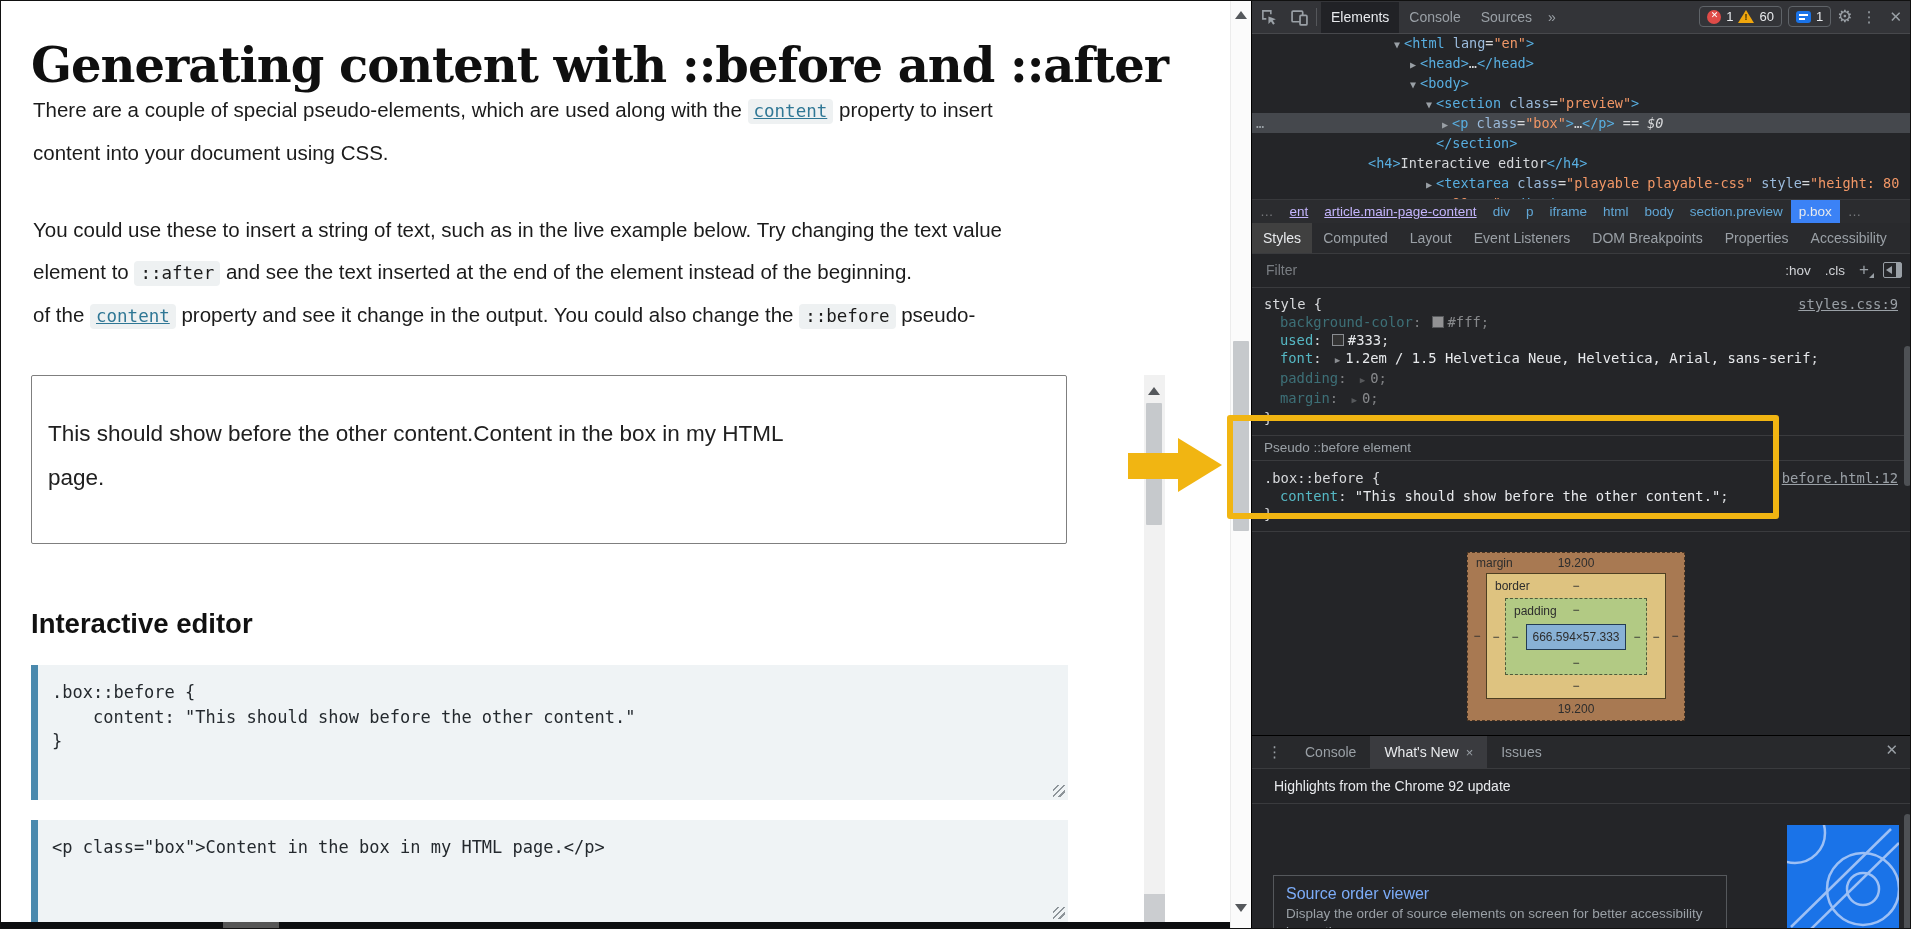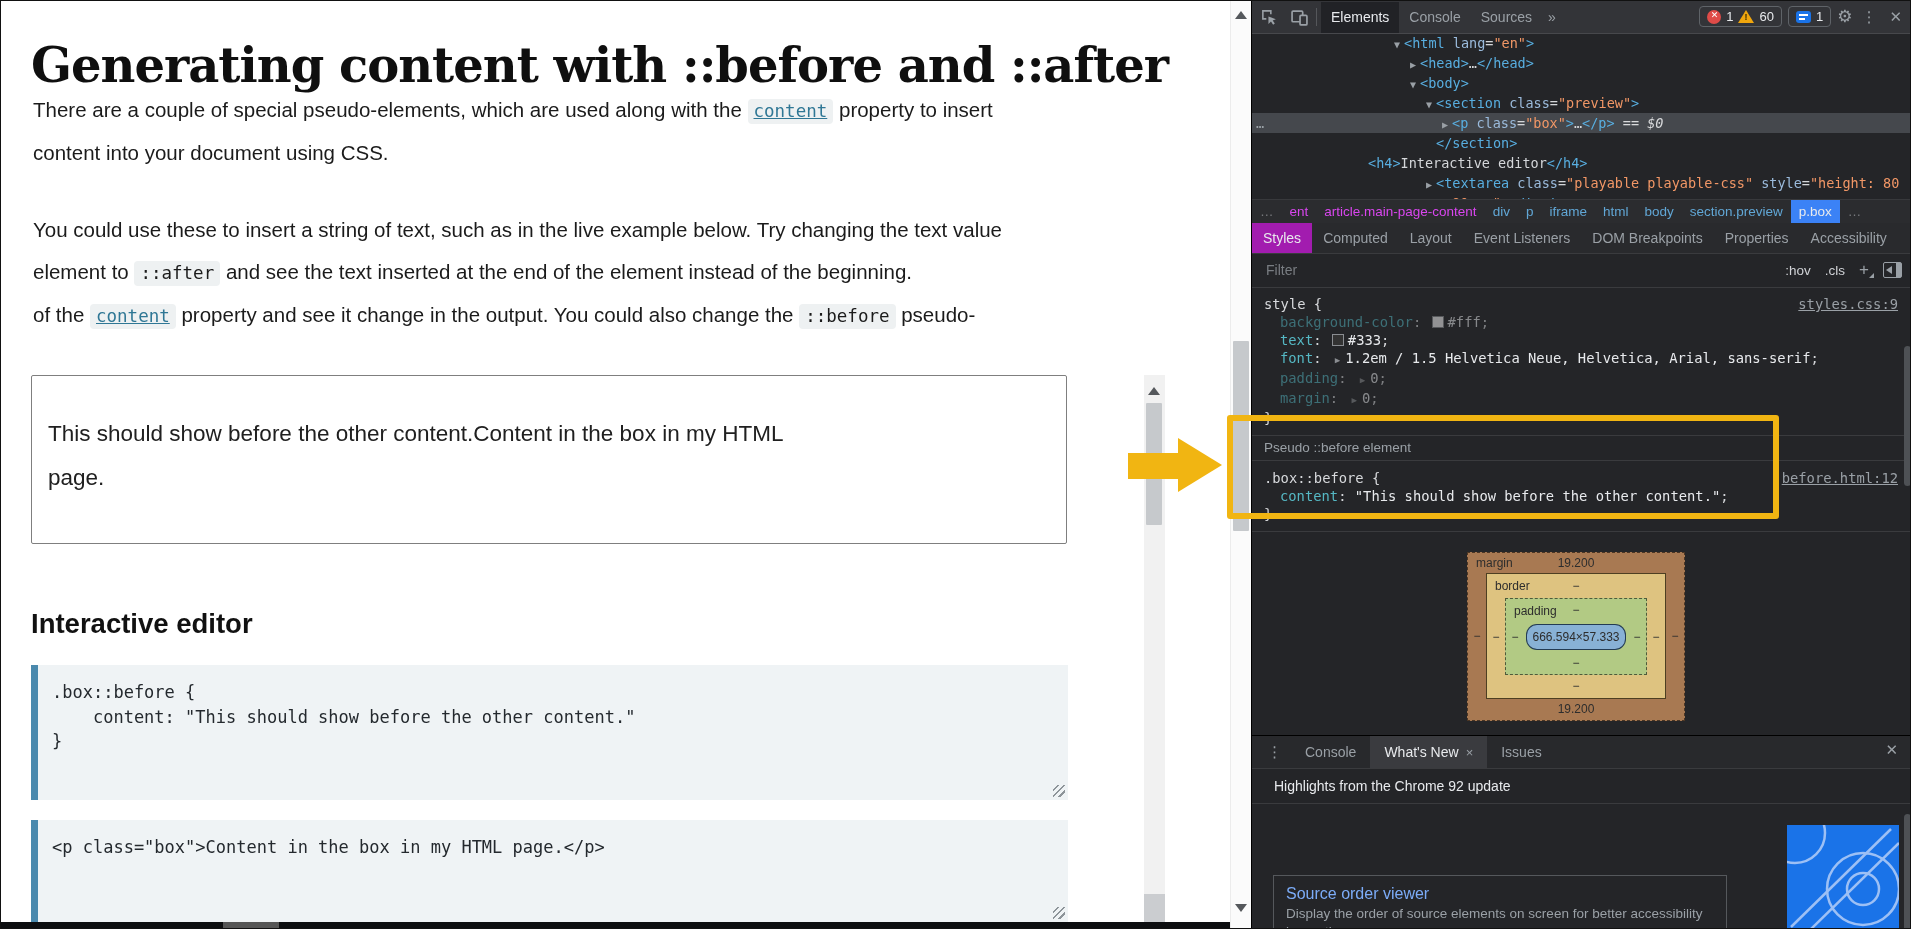--- a/index.html
+++ b/index.html
@@ -69,27 +69,27 @@
   .trow{height:20px;line-height:20px;white-space:nowrap;position:relative;cursor:pointer;}
   .trow.sel{background:#45484d;}
   .tgutter{position:absolute;left:4px;color:#9aa0a6;}
   .tk-arrow{display:inline-block;width:14px;margin-left:-14px;color:#9aa0a6;font-size:10px;text-align:center;}
   .tk-tag{color:#58aee0;} .tk-attr{color:#9bbbdc;} .tk-val{color:#f29766;}
   .tk-eq,.tk-plain{color:#d5d7da;} .tk-dim{color:#d9dadc;font-style:italic;}
   
   #dt-crumbs{position:absolute;left:0;top:198px;width:100%;height:24px;background:#2b2c2f;
              border-top:1px solid #38393c;display:flex;align-items:center;font-size:13.5px;overflow:hidden;}
   .crumb{padding:0 8px;height:24px;line-height:24px;cursor:pointer;white-space:nowrap;}
-  .crumb.blue{color:#61a7d6;} .crumb.plain{color:#d946ef;} .crumb.dim{color:#77797d;}
+  .crumb.blue{color:#61a7d6;} .crumb.plain{color:#c4b5fd;text-decoration:underline;} .crumb.dim{color:#77797d;}
   .crumb.sel{background:#3b82f6;color:#e8eaed;}
   
   #dt-paneltabs{position:absolute;left:0;top:222px;width:100%;height:30px;background:#292a2d;
                 display:flex;align-items:stretch;border-bottom:1px solid #3a3b3e;overflow:hidden;}
   .ptab{padding:0 11px;line-height:30px;color:#9aa0a6;cursor:pointer;white-space:nowrap;}
-  .ptab.active{background:#a21caf;color:#e8eaed;}
+  .ptab.active{background:#404040;color:#e8eaed;}
   
   #dt-filter{position:absolute;left:0;top:252px;width:100%;height:34px;display:flex;align-items:center;
              border-bottom:1px solid #3a3b3e;}
   #filter-input{flex:1;background:transparent;border:none;outline:none;color:#d5d7da;
                 font-size:14px;margin-left:12px;font-family:"Liberation Sans",sans-serif;}
   #filter-input::placeholder{color:#797d82;}
   .filter-act{color:#d0d2d6;margin-right:14px;cursor:pointer;font-size:13.5px;}
   .plus{color:#9aa0a6;font-size:17px;position:relative;margin-right:14px;cursor:pointer;}
   .plus:after{content:"";position:absolute;right:-5px;bottom:2px;border-left:5px solid transparent;
               border-bottom:5px solid #9aa0a6;}
@@ -124,21 +124,21 @@
   .bm-inner{flex:1;height:100%;}
   #bm-margin{background:#a87952;border:1px dashed rgba(0,0,0,.55);}
   #bm-margin>.bm-top{height:20px;line-height:20px;} #bm-margin>.bm-bot{height:21px;line-height:21px;}
   #bm-border{background:#dec380;border:1px solid rgba(40,30,10,.8);}
   #bm-border>.bm-top{height:24px;line-height:24px;} #bm-border>.bm-bot{height:23px;line-height:23px;}
   #bm-padding{background:#b2ca84;border:1px dashed rgba(0,0,0,.55);}
   #bm-padding>.bm-top{height:23px;line-height:23px;} #bm-padding>.bm-bot{height:22px;line-height:22px;}
   #bm-content{background:#88b1d5;border:1px solid rgba(10,30,50,.8);display:flex;align-items:center;
               justify-content:center;white-space:nowrap;padding:0 5px;}
   #bm-content-wrap{flex:1;display:flex;justify-content:center;align-items:center;height:100%;}
-  #bm-content{height:24px;border-radius:11px;}
+  #bm-content{height:24px;}
   
   #drawer{position:absolute;left:0;top:734px;width:100%;height:195px;border-top:1px solid #000;
           background:#242528;overflow:hidden;}
   #drawer-tabs{height:32px;background:#28292c;display:flex;align-items:center;border-bottom:1px solid #3a3b3e;}
   .dtab{padding:0 14px;height:32px;line-height:32px;color:#9aa0a6;cursor:pointer;white-space:nowrap;}
   .dtab.active{background:#3a3b3f;color:#e8eaed;}
   .dtab .tclose{color:#9aa0a6;margin-left:7px;font-size:13px;}
   #drawer-close{position:absolute;right:10px;top:5px;}
   #wn-header{height:34px;line-height:34px;padding-left:22px;color:#e8eaed;font-size:14px;
              border-bottom:1px solid #3a3b3e;}
@@ -291,21 +291,21 @@
       <span class="plus">+</span>
       <span class="panel-toggle"></span>
     </div>
 
     <div id="dt-styles">
       <div class="rule" id="body-rule">
         <span class="selector">style {</span>
         <span class="srcline"><span class="srclink">styles.css:9</span></span>
         <div id="body-decls">
             <div class="decl dim"><span class="prop">background-color</span>: <span class="swatch" style="background: rgb(255, 255, 255);"></span><span class="dval">#fff</span>;</div>
-            <div class="decl"><span class="prop">text</span>: <span class="swatch" style="background: rgb(51, 51, 51);"></span><span class="dval">#333</span>;</div>
+            <div class="decl"><span class="prop">used</span>: <span class="swatch" style="background: rgb(51, 51, 51);"></span><span class="dval">#333</span>;</div>
             <div class="decl"><span class="prop">font</span>: <span class="exp">▶</span><span class="dval">1.2em / 1.5 Helvetica Neue, Helvetica, Arial, sans-serif</span>;</div>
             <div class="decl dim"><span class="prop">padding</span>: <span class="exp">▶</span><span class="dval">0</span>;</div>
             <div class="decl dim"><span class="prop">margin</span>: <span class="exp">▶</span><span class="dval">0</span>;</div>
           </div>
         <span class="selector">}</span>
       </div>
       <div id="pseudo-header">Pseudo ::before element</div>
       <div class="rule" id="pseudo-rule">
         <span class="selector">.box::before {</span>
         <span class="srcline"><span class="srclink">before.html:12</span></span>

